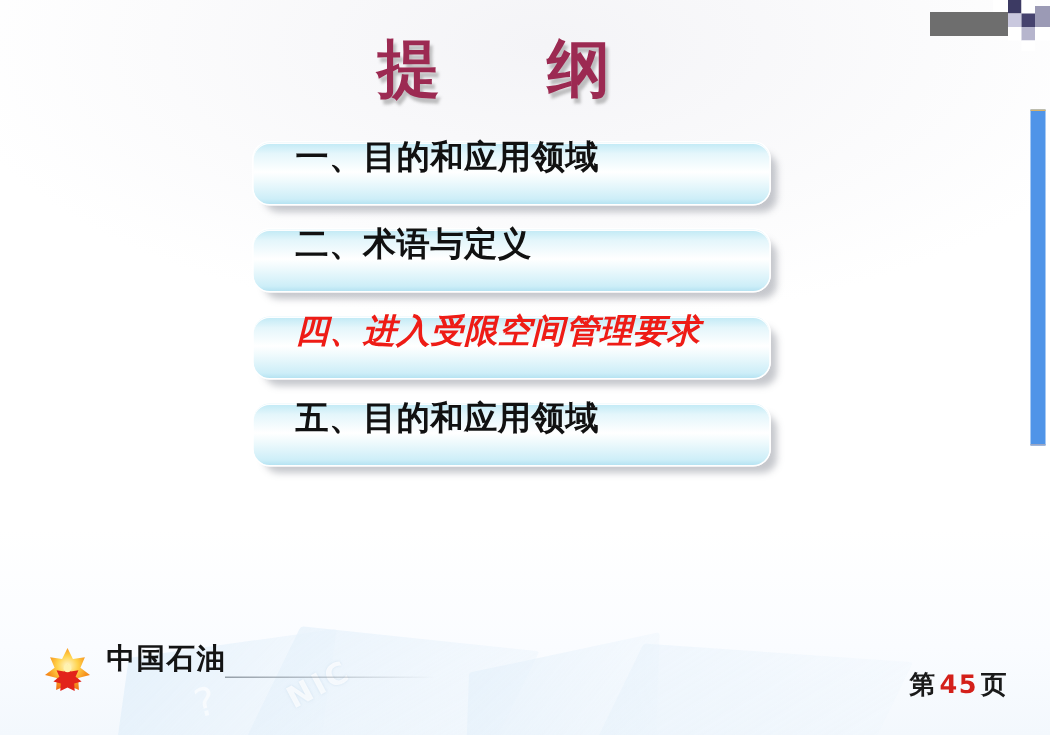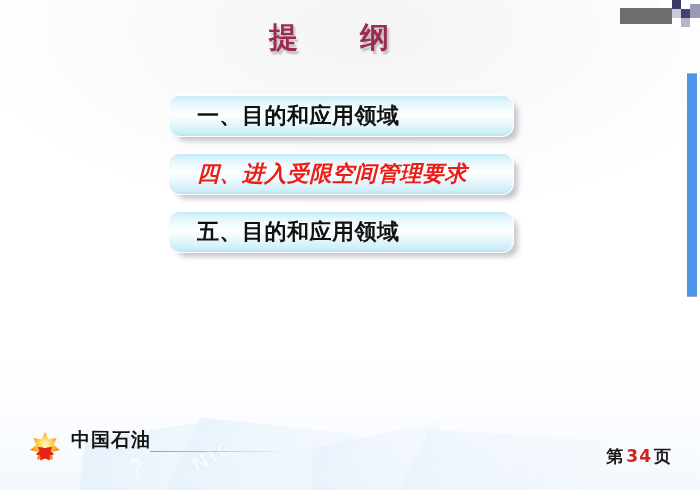--- a/index.html
+++ b/index.html
@@ -92,21 +92,21 @@
   }
 
   
   .title {
     position: absolute;
     top: 18px;
     left: 0;
     width: 672px;
     text-align: center;
     font-family: "DejaVu Serif", "Liberation Serif", serif;
-    font-size: 29px;
+    font-size: 42px;
     font-weight: bold;
     letter-spacing: 14px;
     color: #9c2a52;
     text-shadow: 2px 3px 2px rgba(120,120,120,.45);
     white-space: pre;
   }
 
   
   .outline {
     position: absolute;
@@ -135,21 +135,21 @@
         #bfe9f5 0%,
         #e4f6fb 18%,
         #ffffff 48%,
         #f2fbfd 60%,
         #cdeef8 92%,
         #b6e3f2 100%);
     box-shadow:
       6px 6px 5px -2px rgba(120,125,135,.42),
       inset 0 1px 0 rgba(255,255,255,.95);
     display: flex;
-    align-items: center;
+    align-items: flex-start;
   }
 
   .pill-label {
     padding-left: 28px;
     font-family: "DejaVu Sans", "Liberation Sans", sans-serif;
     font-size: 22px;
     font-weight: bold;
     color: #111111;
     letter-spacing: .5px;
     white-space: nowrap;
@@ -231,20 +231,25 @@
     </div>
 
   <div class="side-bar"></div>
 
   <div class="title">提  纲</div>
 
   <div class="outline" id="outline">
       <div class="row">
         <div class="pill">
           <span class="pill-label">一、目的和应用领域</span>
+        </div>
+      </div>
+      <div class="row">
+        <div class="pill">
+          <span class="pill-label">二、术语与定义</span>
         </div>
       </div>
       <div class="row">
         <div class="pill">
           <span class="pill-label accent" style="color: rgb(238, 28, 22);">四、进入受限空间管理要求</span>
         </div>
       </div>
       <div class="row">
         <div class="pill">
           <span class="pill-label">五、目的和应用领域</span>
@@ -265,15 +270,15 @@
         </defs>
         <path d="M17 2 L20.6 9.3 L28.6 8.1 L25.6 15.1 L32 20 L24.1 22 L24.6 30 L17 26.6 L9.4 30 L9.9 22 L2 20 L8.4 15.1 L5.4 8.1 L13.4 9.3 Z" fill="url(#burst)"></path>
         <path d="M17 13 L19.2 17.6 L24.3 16.9 L22.4 21.2 L26.4 24.3 L21.5 25.6 L21.8 30.6 L17 28.4 L12.2 30.6 L12.5 25.6 L7.6 24.3 L11.6 21.2 L9.7 16.9 L14.8 17.6 Z" fill="#e2231a"></path>
         <circle cx="17" cy="15.5" r="2.6" fill="#fff3b0"></circle>
       </svg>
     </span>
     <span class="logo-text">中国石油</span>
   </div>
   <div class="footer-rule"></div>
 
-  <div class="page-num"><span>第</span><span class="num">34</span><span>页</span></div>
+  <div class="page-num"><span>第</span><span class="num">45</span><span>页</span></div>
 
 </div>
 
 </body></html>

